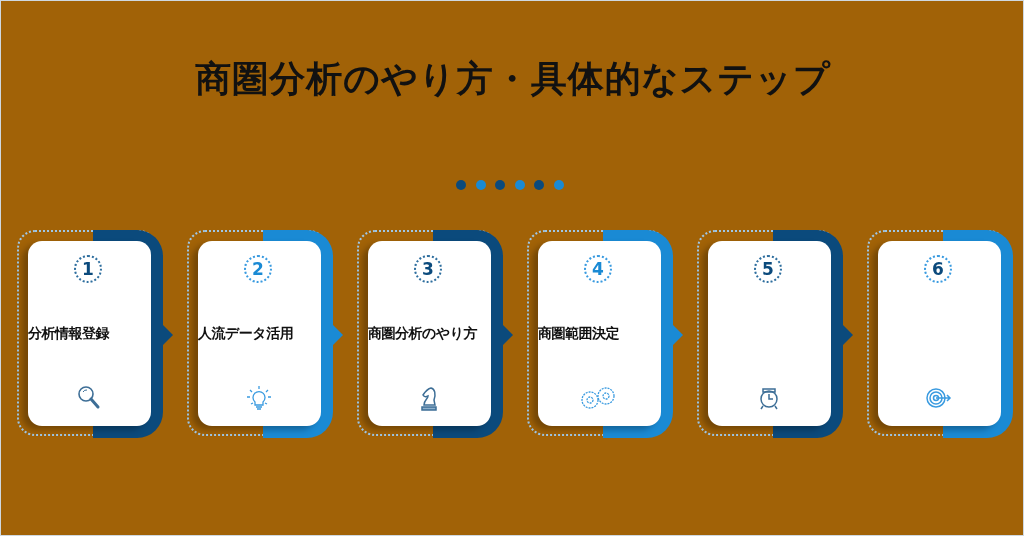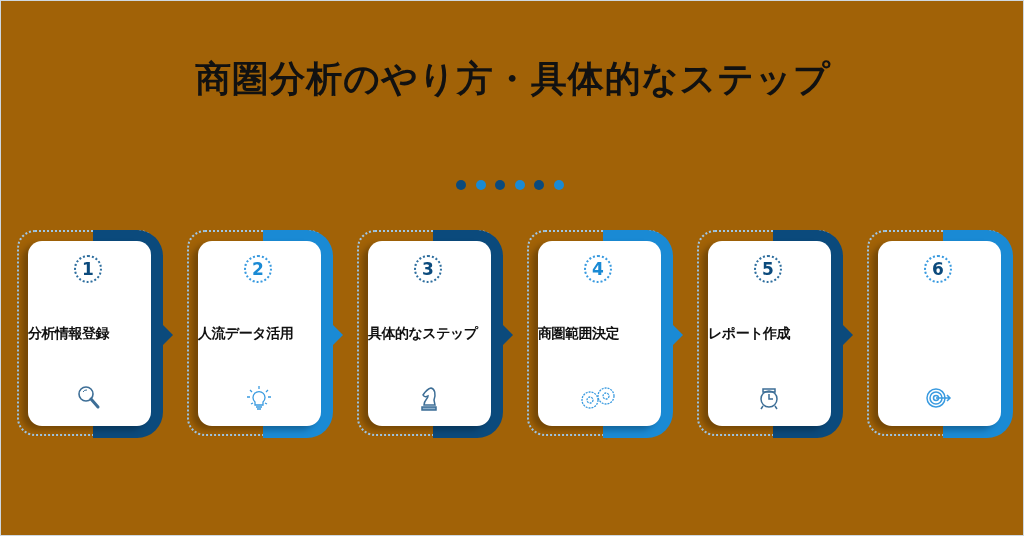--- a/index.html
+++ b/index.html
@@ -127,21 +127,21 @@
       </div>
     </div>
   </div>
 
   <div class="step" style="left:356px">
     <div class="dotted-outline"></div>
     <div class="bracket" style="border:13px solid #0b4a7c;border-left:none;"></div>
     <div class="bracket-arrow" style="border-left-color:#0b4a7c"></div>
     <div class="card">
       <div class="num-badge" style="color:#0b4a7c;border-color:#2f6f9f">3</div>
-      <div class="label">具体的なステップ</div>
+      <div class="label">商圏分析のやり方</div>
       <div class="icon">
         <svg viewBox="0 0 30 30" fill="none" stroke="#3d6e96" stroke-width="1.5">
           <path d="M10 22 c0-5 4-6 4-9 c-2 1-4 1-5-1 c2-3 4-6 8-7 c4 1 5 6 3 12 l1 5 z"></path>
           <path d="M8 24 h14 v3 h-14 z" fill="#8fb1cc"></path>
         </svg>
       </div>
     </div>
   </div>
 
   <div class="step" style="left:526px">
@@ -161,21 +161,20 @@
       </div>
     </div>
   </div>
 
   <div class="step" style="left:696px">
     <div class="dotted-outline"></div>
     <div class="bracket" style="border:13px solid #0b4a7c;border-left:none;"></div>
     <div class="bracket-arrow" style="border-left-color:#0b4a7c"></div>
     <div class="card">
       <div class="num-badge" style="color:#0b4a7c;border-color:#2f6f9f">5</div>
-      <div class="label">レポート作成</div>
       <div class="icon">
         <svg viewBox="0 0 30 30" fill="none" stroke="#3d6e96" stroke-width="1.5">
           <path d="M9 6 h12 v3 h-12 z"></path>
           <circle cx="15" cy="16" r="8"></circle>
           <path d="M15 11 v5 h4"></path>
           <path d="M9 23 l-2 3 M21 23 l2 3"></path>
         </svg>
       </div>
     </div>
   </div>

